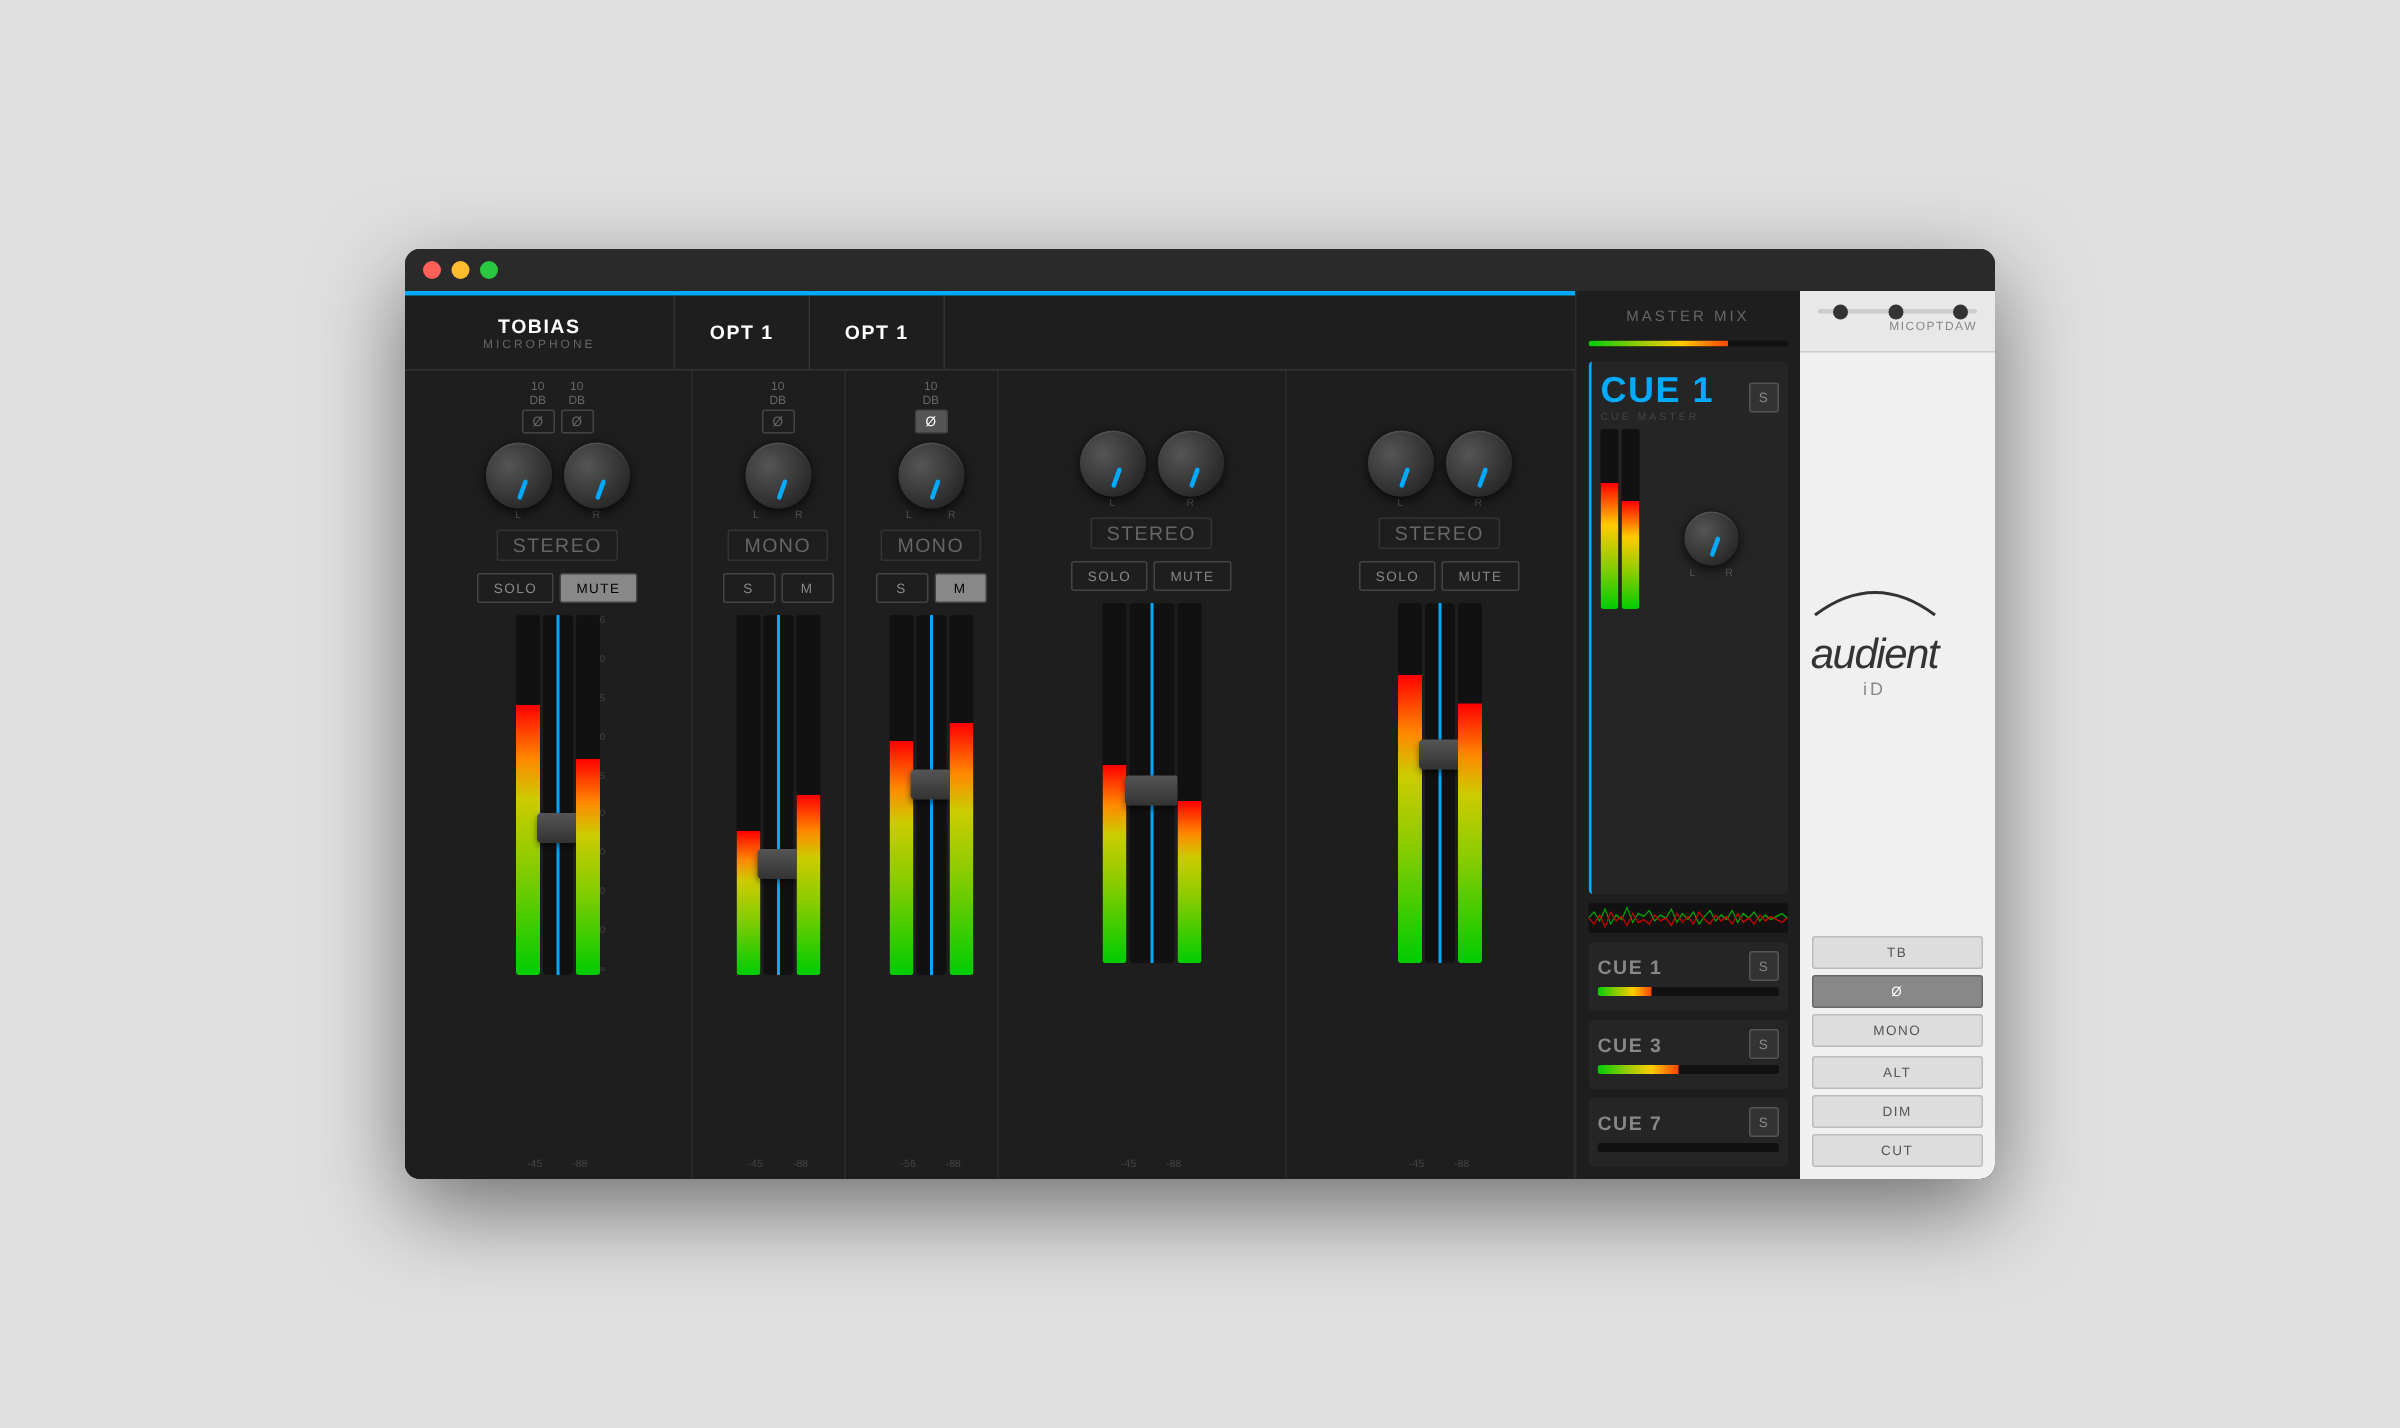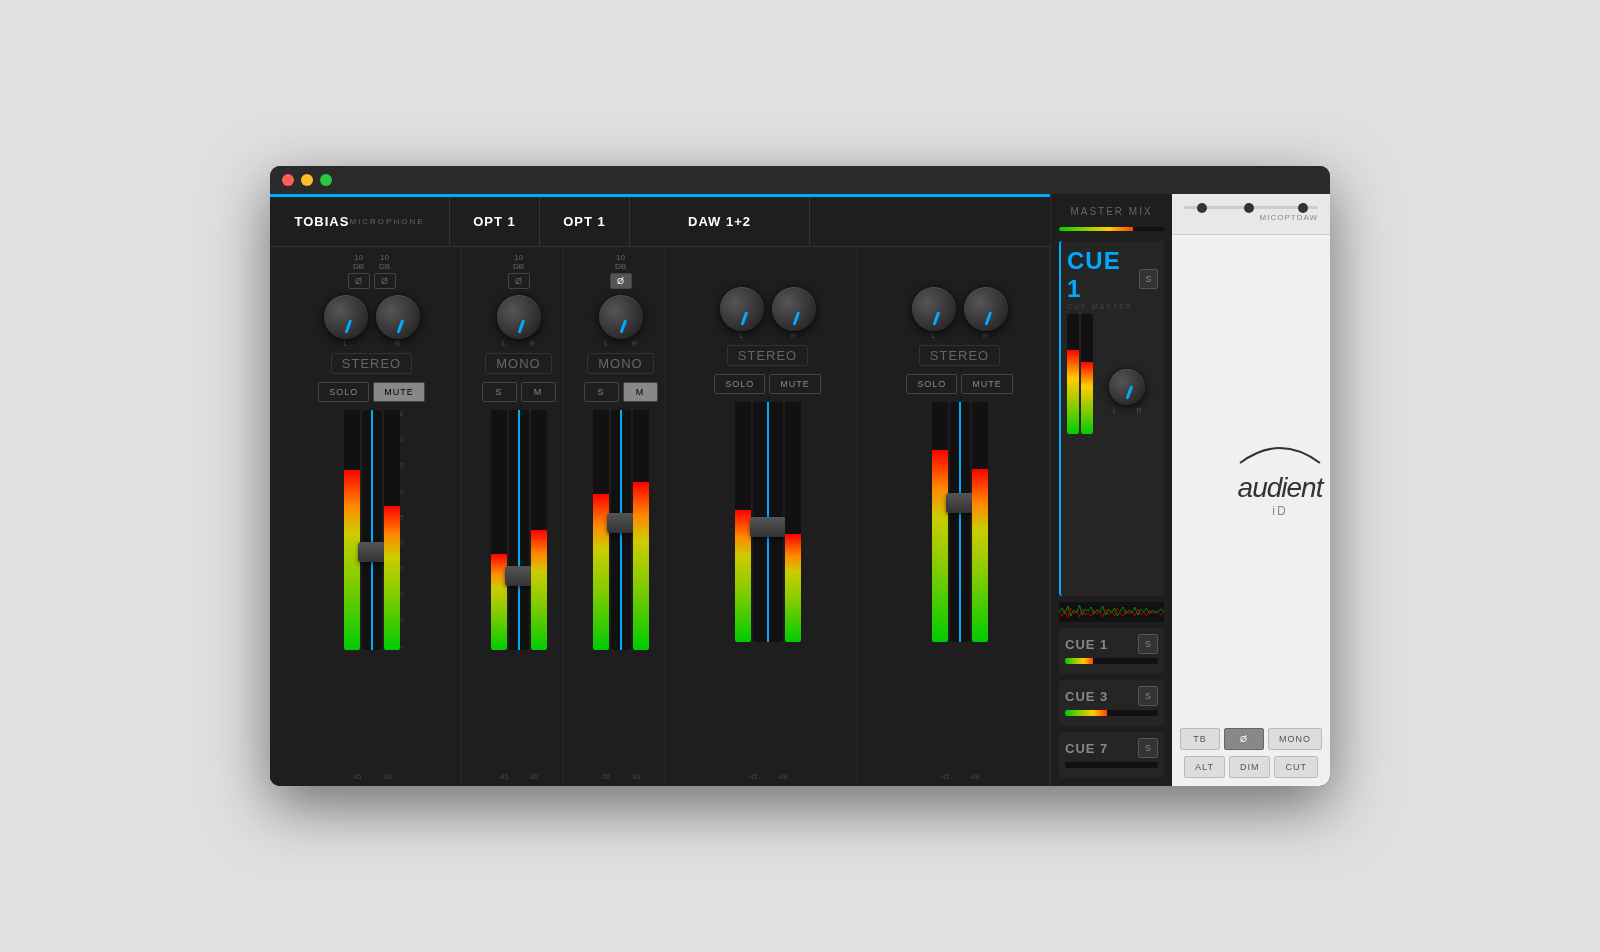--- a/index.html
+++ b/index.html
@@ -51,21 +51,21 @@
     }
 
     .mixer-header {
       display: flex;
       height: 50px;
       border-bottom: 1px solid #333;
     }
 
     .channel-header {
       display: flex;
-      flex-direction: row;
+      flex-direction: column;
       align-items: center;
       justify-content: center;
       border-right: 1px solid #333;
       padding: 4px 8px;
     }
 
     .channel-header.tobias { width: 180px; }
     .channel-header.opt1a { width: 90px; }
     .channel-header.opt1b { width: 90px; }
     .channel-header.daw12 { width: 180px; }
@@ -426,21 +426,21 @@
       justify-content: flex-end;
       font-size: 8px;
       color: #888;
       letter-spacing: 1px;
     }
 
     .audient-logo-area {
       flex: 1;
       display: flex;
       flex-direction: column;
-      align-items: flex-end;
+      align-items: flex-start;
       justify-content: center;
     }
 
     .audient-logo {
       font-size: 28px;
       color: #333;
       font-style: italic;
       font-weight: 300;
       letter-spacing: -1px;
     }
@@ -455,20 +455,21 @@
       padding: 8px;
       display: flex;
       flex-direction: column;
       gap: 6px;
     }
 
     .btn-row {
       display: flex;
       gap: 4px;
       justify-content: center;
+      flex-direction: column;
     }
 
     .ctrl-btn {
       padding: 5px 10px;
       font-size: 9px;
       letter-spacing: 1px;
       background: #ddd;
       border: 1px solid #bbb;
       border-radius: 2px;
       color: #555;
@@ -538,23 +539,20 @@
       <div class="mixer-header">
         <div class="channel-header tobias">
           <span class="channel-name">TOBIAS</span>
           <span class="channel-sub">MICROPHONE</span>
         </div>
         <div class="channel-header opt1a">
           <span class="channel-name">OPT 1</span>
         </div>
         <div class="channel-header opt1b">
           <span class="channel-name">OPT 1</span>
-        </div>
-        <div class="channel-header daw12">
-          <span class="channel-name">DAW 1+2</span>
         </div>
       </div>
 
       <div class="channels-area">
 
         <div class="channel-strip tobias">
 
           <div class="gain-row">
             <div style="display:flex;flex-direction:column;align-items:center;gap:2px">
               <span class="gain-label">10<br>DB</span>

